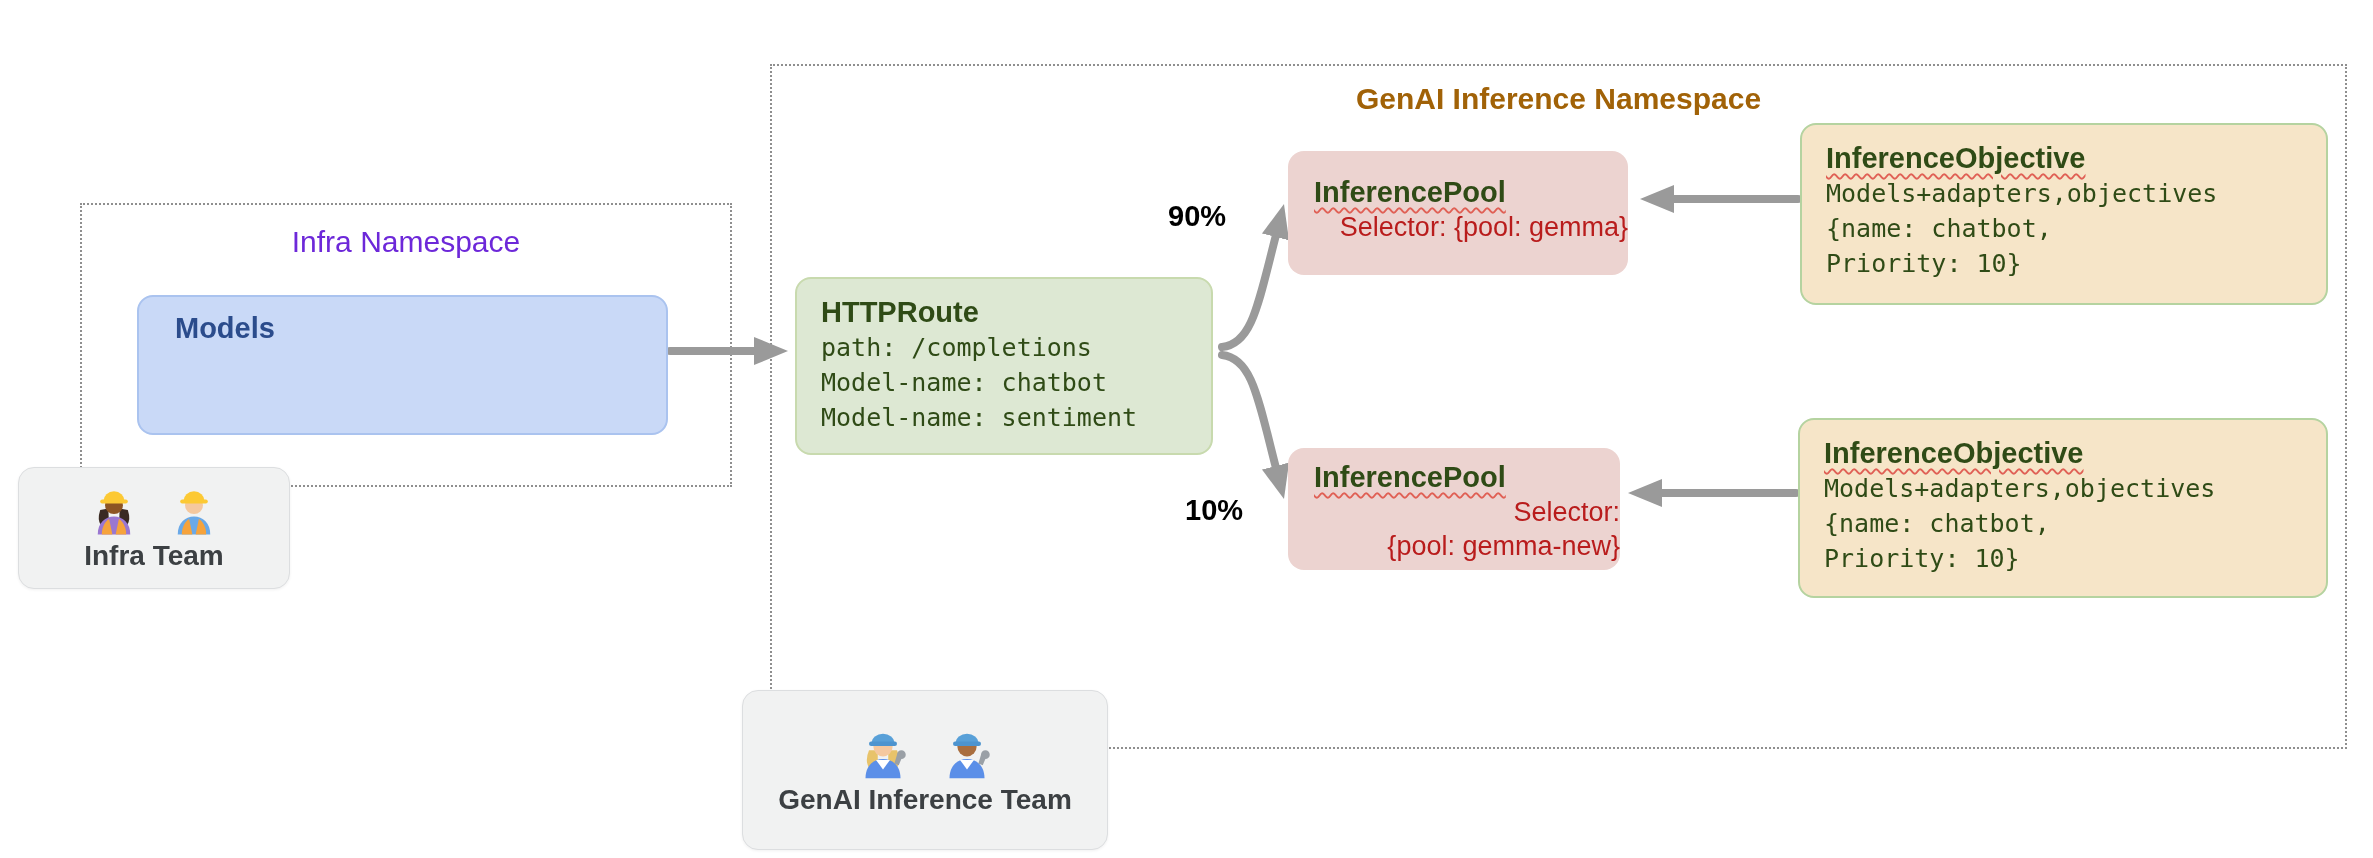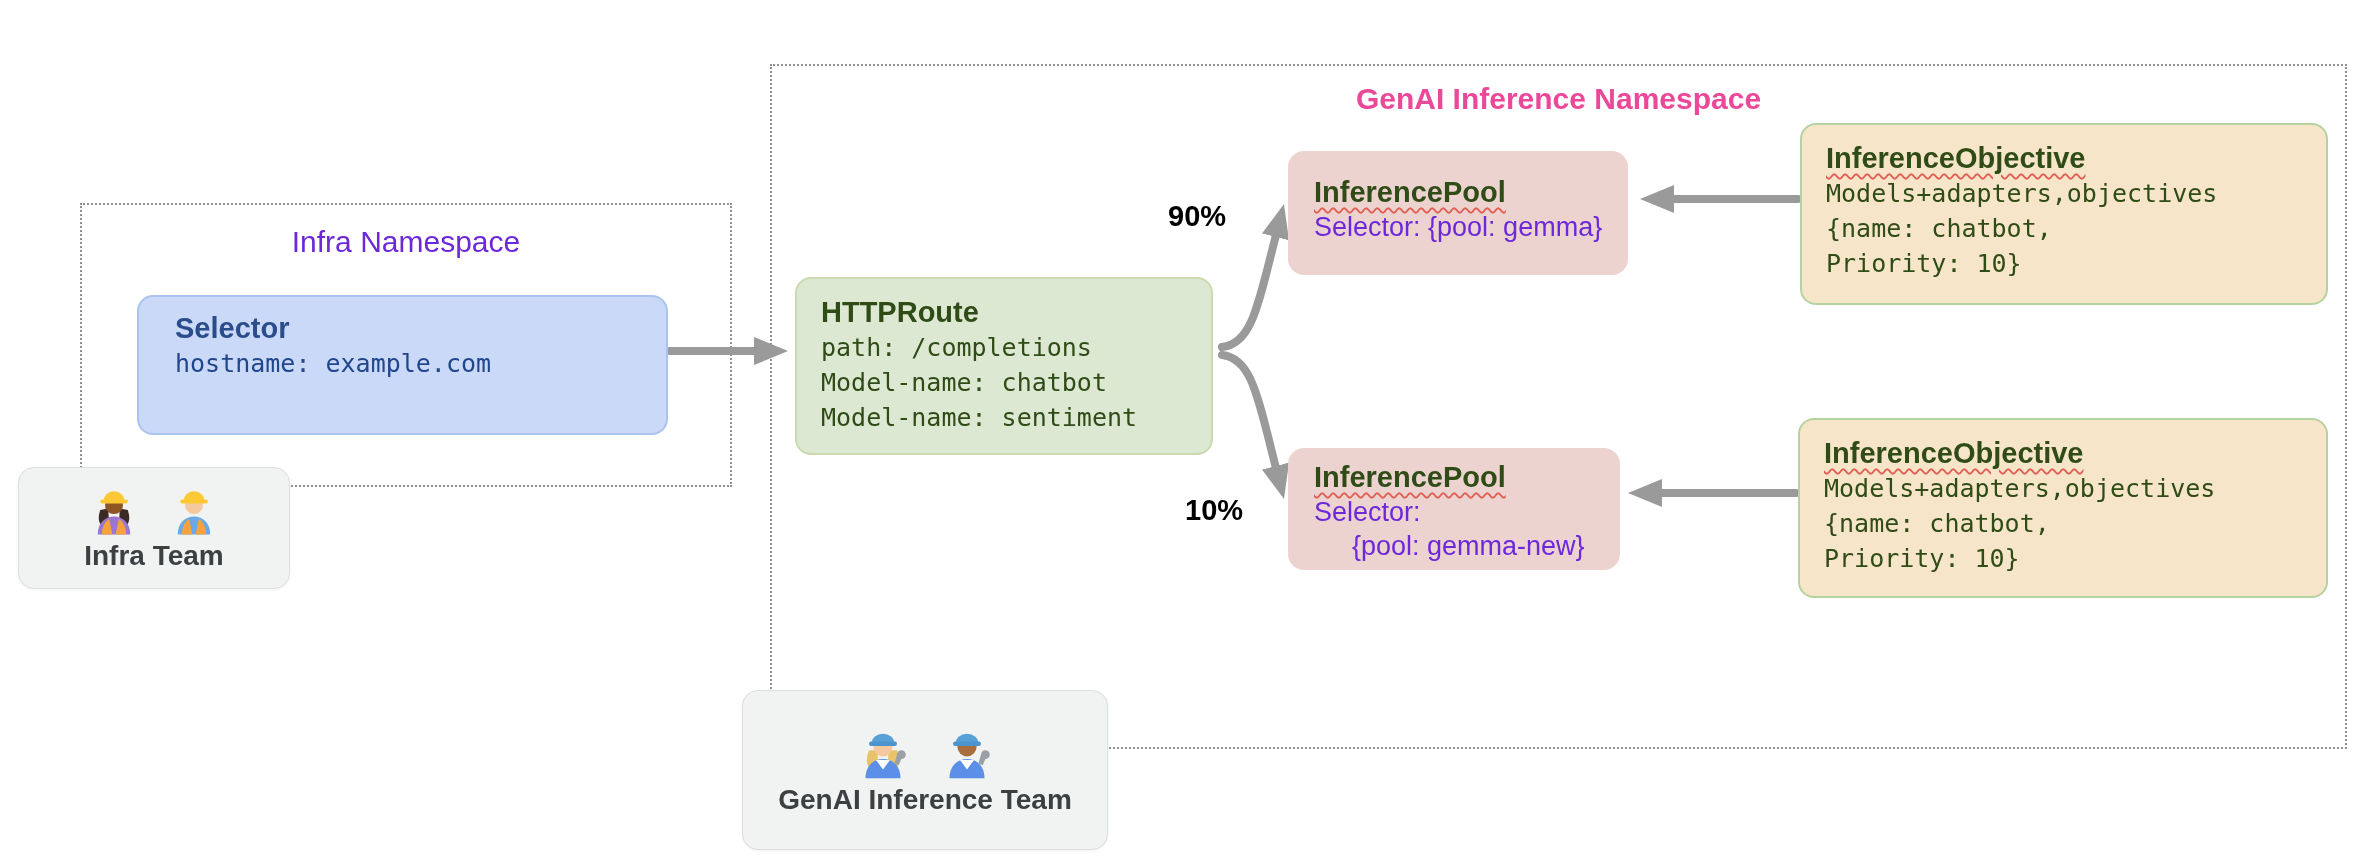--- a/index.html
+++ b/index.html
@@ -21,21 +21,21 @@
   .ns-infra  { left: 80px;  top: 203px; width: 648px;  height: 280px; }
   .ns-genai  { left: 770px; top: 64px;  width: 1573px; height: 681px; }
   .ns-label {
     position: absolute;
     left: 0; right: 0;
     text-align: center;
     font-size: 30px;
     color: #6d28d9;
   }
   .ns-infra .ns-label { top: 20px; font-weight: 400; }
-  .ns-genai .ns-label { top: 16px; font-weight: 700; color: #ec4899; }
+  .ns-genai .ns-label { top: 16px; font-weight: 700; color: #a16207; }
 
   
   .arrows {
     position: absolute;
     left: 0; top: 0;
     z-index: 2;
     pointer-events: none;
   }
   .arrow { stroke: #9a9a9a; stroke-width: 8; fill: none; stroke-linecap: round; }
 
@@ -85,21 +85,22 @@
   .httproute .code  { color: #2f4b16; }
 
   .pool {
     background: #ecd3d0;
     border: none;
   }
   .pool .title { color: #2f4b16; }
   .pool .body {
     font-size: 27px;
     line-height: 34px;
-    color: #6d28d9;
+    color: #b91c1c;
+    text-align: right;
   }
   .pool-1 { left: 1288px; top: 136px; width: 340px; height: 124px; padding: 23px 0 0 26px; }
   .pool-2 { left: 1288px; top: 433px; width: 332px; height: 122px; padding: 11px 0 0 26px; }
   .pool .indent { padding-left: 38px; }
 
   .objective {
     background: #f6e5c8;
     border: 2px solid #b5d3a0;
     padding: 15px 0 0 24px;
   }
@@ -164,22 +165,21 @@
       </marker>
     </defs>
     <path class="arrow" d="M670,351 H756" marker-end="url(#ah)"></path>
     <path class="arrow" d="M1222,347 C1252,344 1258,305 1276,235" marker-end="url(#ah)"></path>
     <path class="arrow" d="M1222,355 C1252,358 1258,398 1276,468" marker-end="url(#ah)"></path>
     <path class="arrow" d="M1798,199 H1672" marker-end="url(#ah)"></path>
     <path class="arrow" d="M1796,493 H1660" marker-end="url(#ah)"></path>
   </svg>
 
   <div class="box gateway">
-    <div class="title">Selector</div>
-    <div class="code">hostname: example.com</div>
+    <div class="title">Models</div>
   </div>
 
   <div class="box httproute">
     <div class="title">HTTPRoute</div>
     <div class="code">path: /completions</div>
     <div class="code">Model-name: chatbot</div>
     <div class="code">Model-name: sentiment</div>
   </div>
 
   <div class="box pool pool-1">

